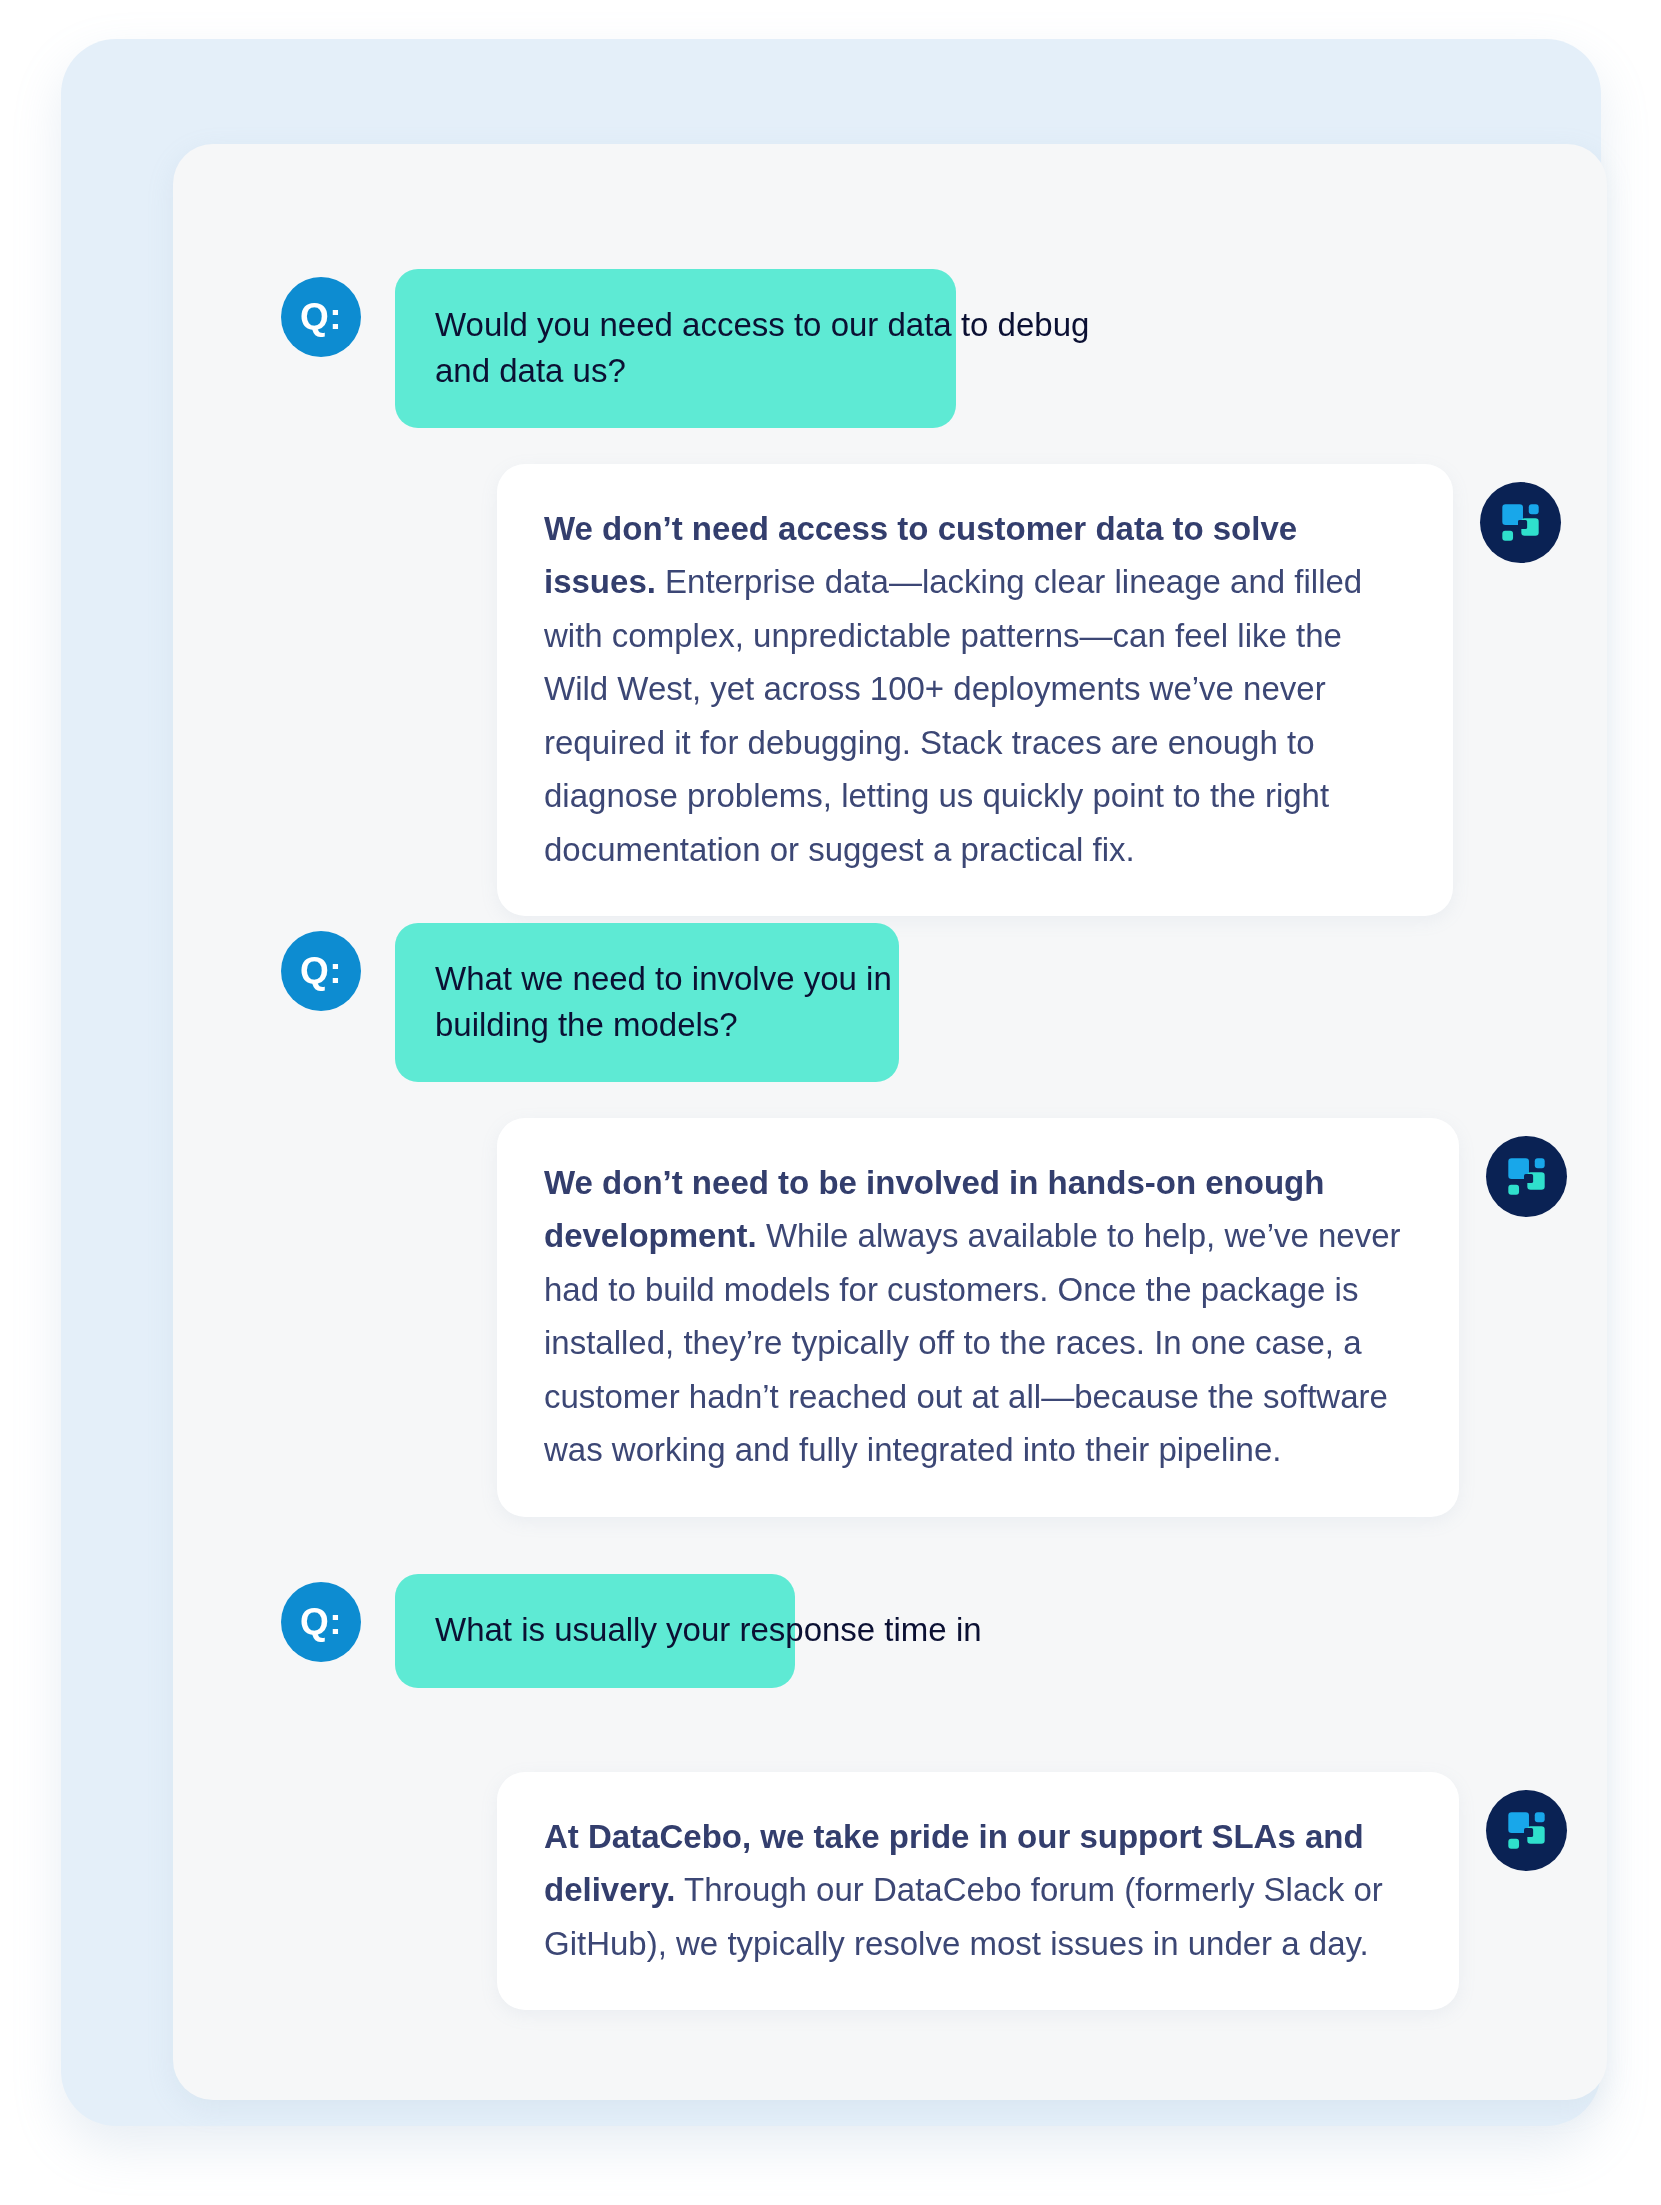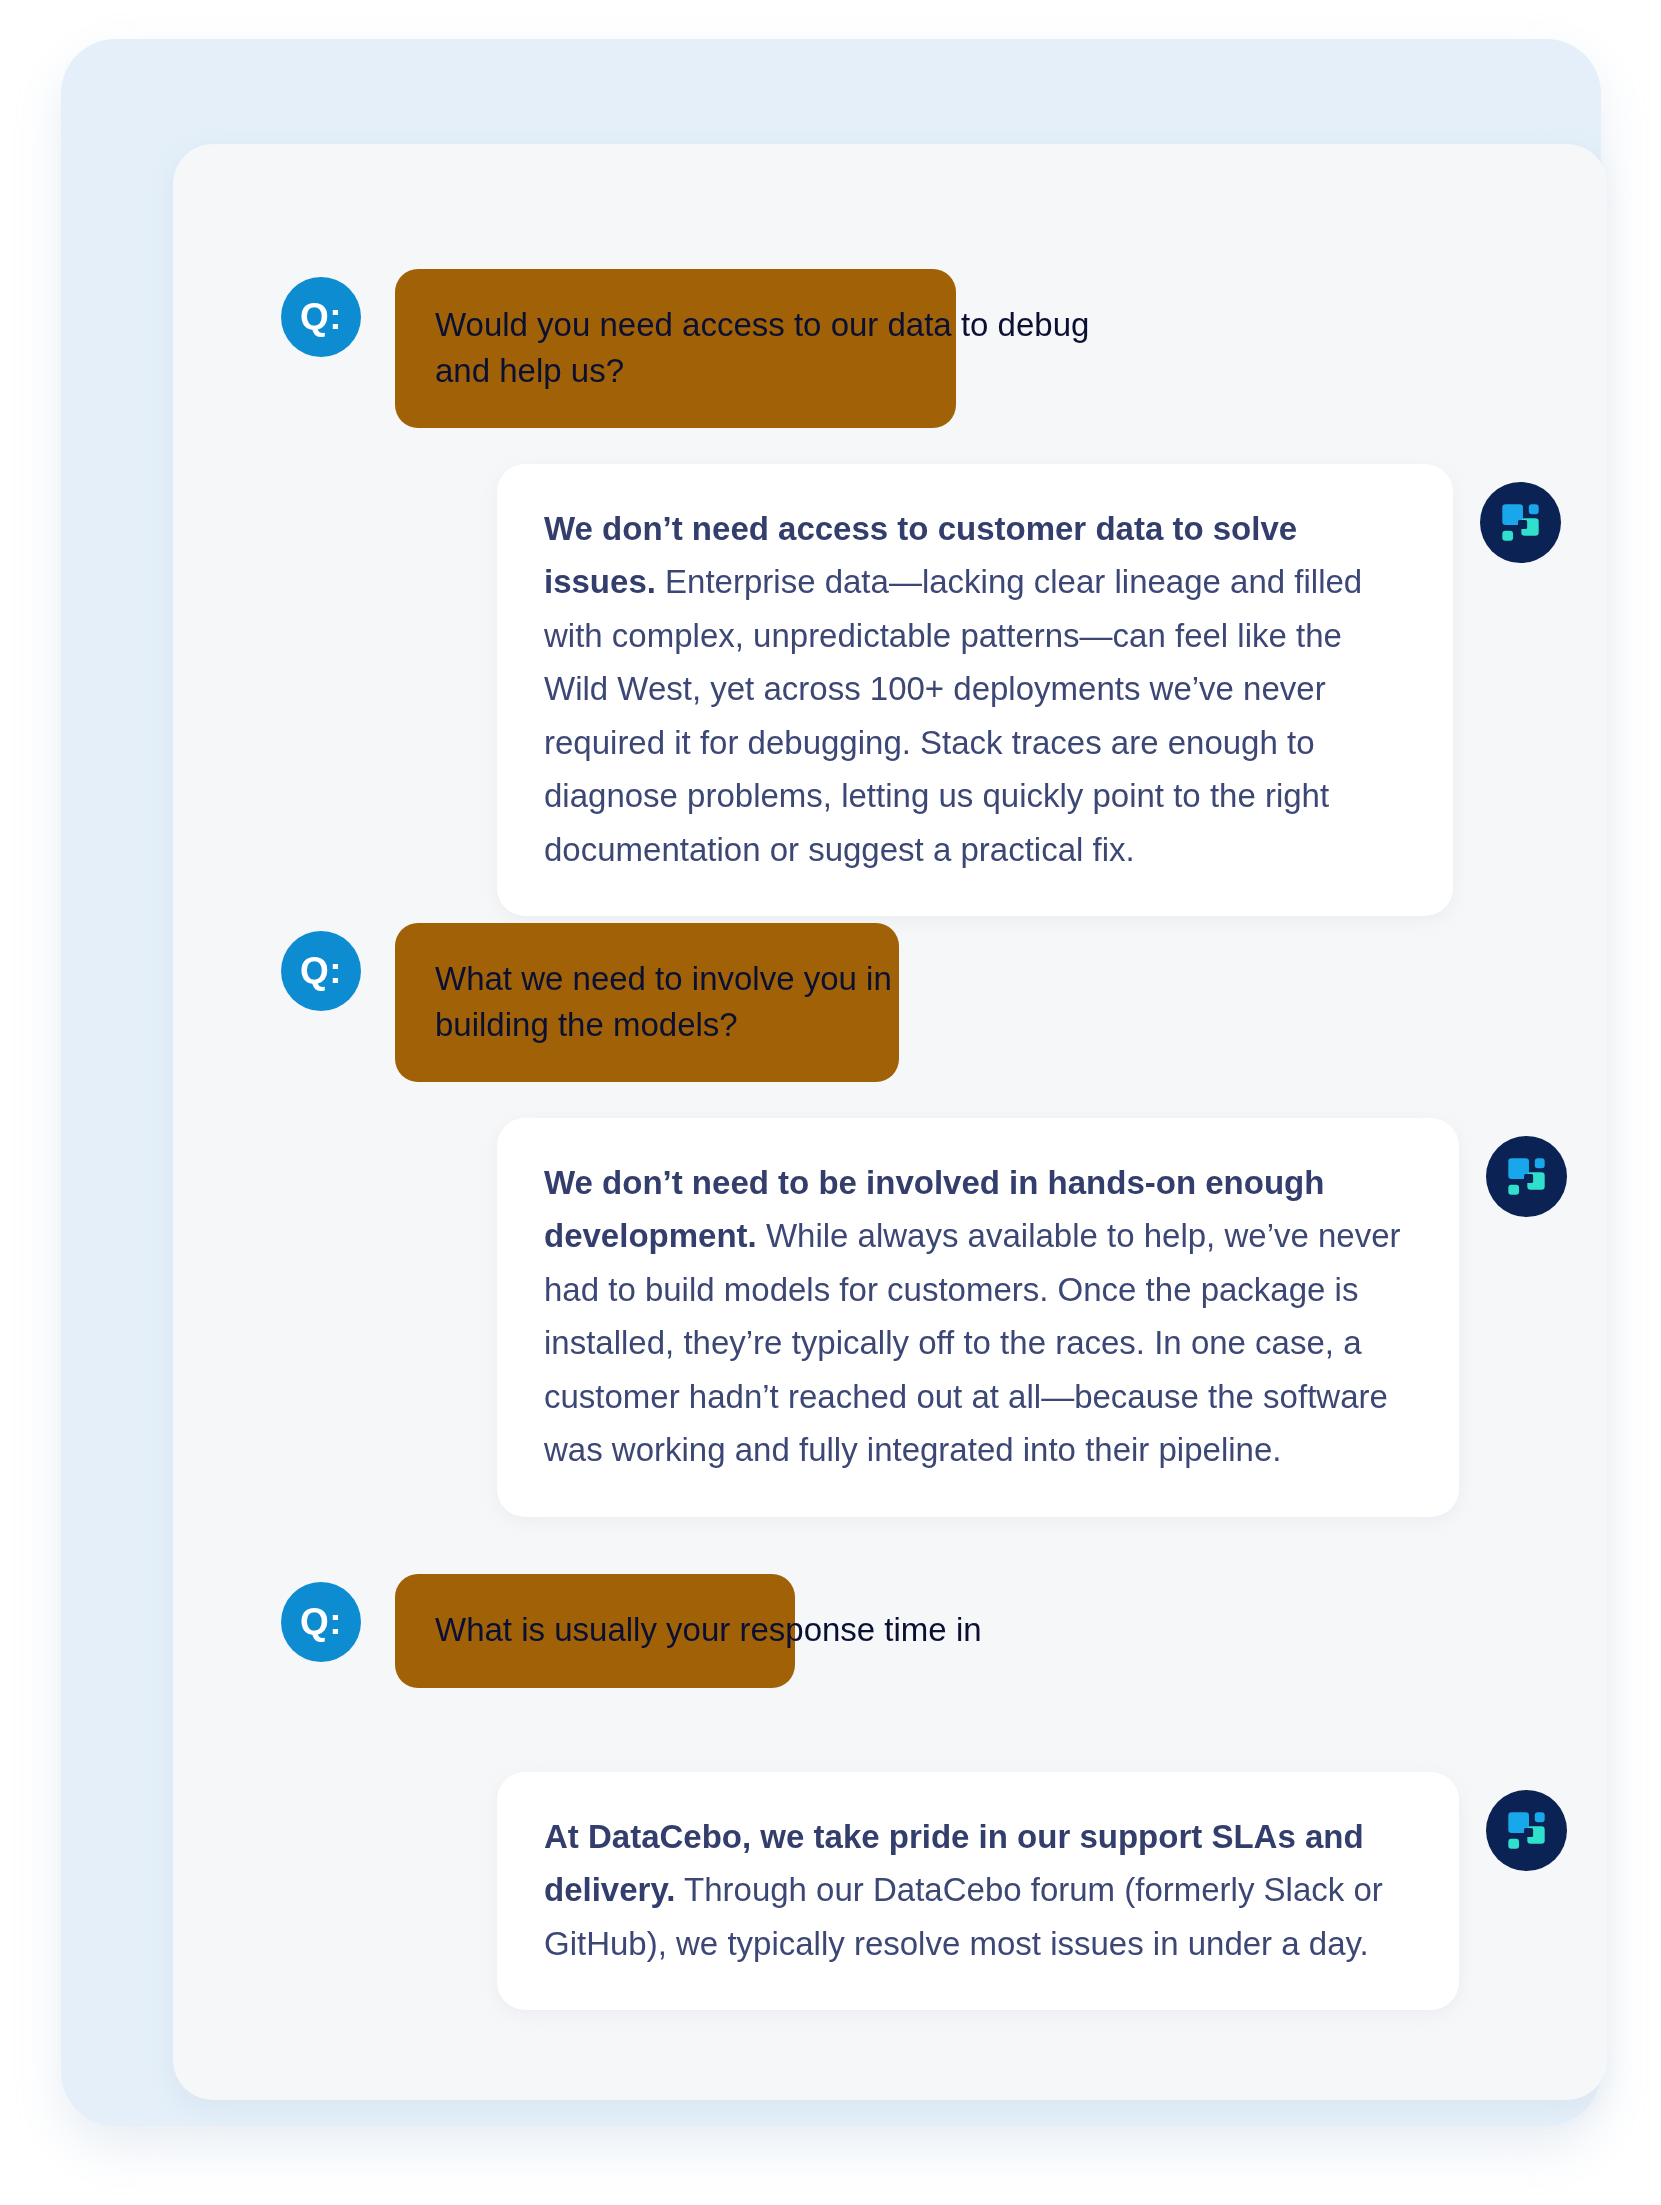--- a/index.html
+++ b/index.html
@@ -63,21 +63,21 @@
     display: flex;
     align-items: center;
     justify-content: center;
     font-size: 37px;
     font-weight: 700;
     letter-spacing: 0.4px;
     margin-top: 7.5px;
   }
   .q-bubble {
     margin-left: 34px;
-    background: #a16207;
+    background: #5eead4;
     border-radius: 23px;
     padding: 33px 40px 35px 40px;
     color: #0b1033;
     font-size: 33px;
     line-height: 1.38;
     font-weight: 400;
     box-sizing: border-box;
   }
   .q-bubble .ln { display: block; white-space: nowrap; }
 
@@ -139,21 +139,21 @@
 <body>
 
 <div class="outer-frame">
   <div class="panel">
     <div class="thread">
 
       <div class="q-row" id="q1">
         <div class="q-badge">Q:</div>
         <div class="q-bubble">
           <span class="ln">Would you need access to our data to debug</span>
-          <span class="ln">and help us?</span>
+          <span class="ln">and data us?</span>
         </div>
       </div>
 
       <div class="a-row" id="a1">
         <div class="a-card">
           <div class="a-text">
             <b>We don’t need access to customer data to solve issues.</b><span> Enterprise data—lacking clear lineage and filled with complex, unpredictable patterns—can feel like the Wild West, yet across 100+ deployments we’ve never required it for debugging. Stack traces are enough to diagnose problems, letting us quickly point to the right documentation or suggest a practical fix.</span>
           </div>
         </div>
         <div class="a-avatar">

